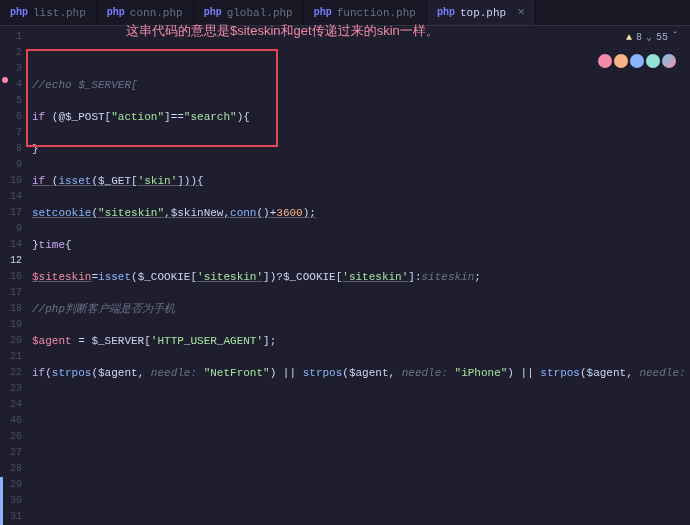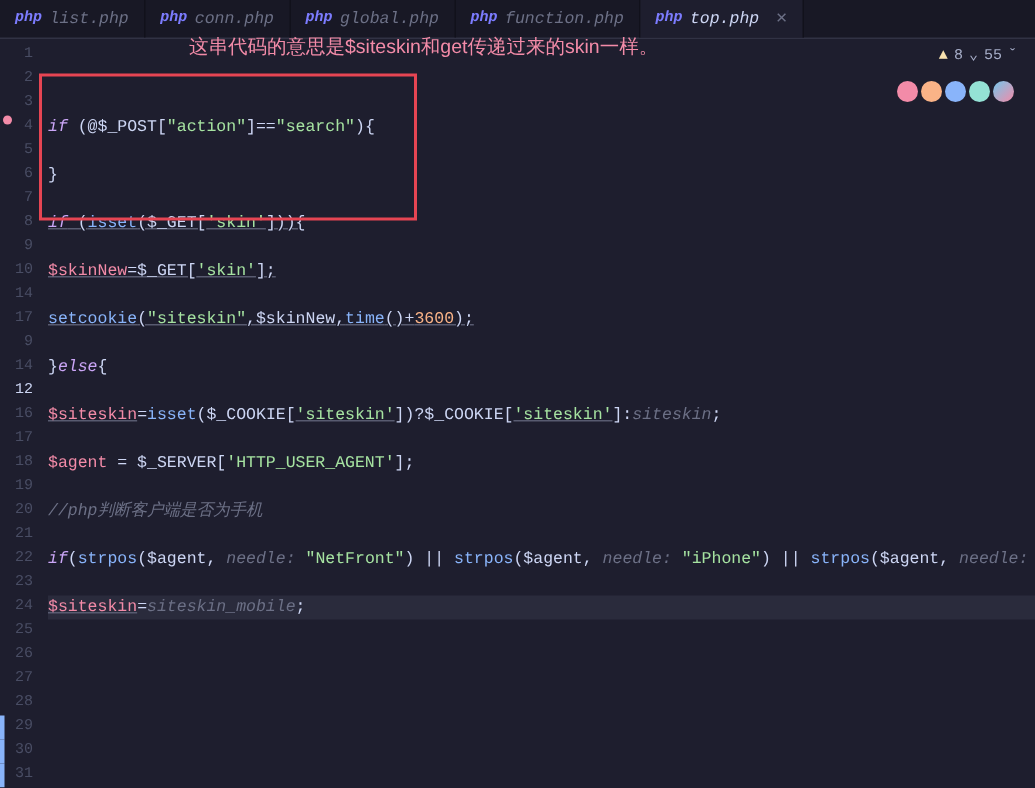--- a/index.html
+++ b/index.html
@@ -1,30 +1,30 @@
 <!DOCTYPE html>
 <html><head>
 <meta charset="utf-8">
 <style>
 * { margin: 0; padding: 0; box-sizing: border-box; }
 body { width: 690px; height: 525px; background: #1e1e2e; font-family: Consolas, 'Courier New', monospace; font-size: 11px; overflow: hidden; position: relative; }
 .tabs { display: flex; background: #181825; height: 26px; border-bottom: 1px solid #313244; }
-.tab { display: flex; align-items: center; padding: 0 10px; color: #6c7086; cursor: pointer; border-right: 1px solid #11111b; gap: 5px; font-size: 11px; font-style: italic; }
+.tab { display: flex; align-items: center; padding: 0 10px; color: #6c7086; cursor: pointer; border-right: 1px solid #11111b; gap: 5px; font-size: 11px; }
 .tab.active { background: #1e1e2e; color: #cdd6f4; }
 .tab-icon { color: #7c7cff; font-size: 10px; font-weight: bold; }
 .tab-close { margin-left: 6px; color: #6c7086; font-size: 13px; }
 .editor { display: flex; height: calc(100% - 26px); position: relative; }
 .gutter { width: 28px; background: #1e1e2e; text-align: right; padding-right: 6px; color: #494d64; user-select: none; line-height: 16px; padding-top: 3px; }
 .gutter div { height: 16px; font-size: 10px; }
 .gutter .current { color: #cdd6f4; }
 .code { flex: 1; line-height: 16px; white-space: pre; color: #cdd6f4; position: relative; padding-top: 3px; padding-left: 4px; overflow: hidden; }
 .code .line { height: 16px; }
 .code .current-line { background: #2a2b3c; }
 .c-comment { color: #6c7086; font-style: italic; }
-.c-keyword { color: #cba6f7; font-style: italic; }
+.c-keyword { color: #cba6f7; }
 .c-string { color: #a6e3a1; }
 .c-var { color: #f38ba8; }
 .c-func { color: #89b4fa; }
 .c-underline { text-decoration: underline; text-decoration-color: #585b70; }
 .c-param { color: #6c7086; font-style: italic; }
 .c-num { color: #fab387; }
 .redbox { position: absolute; border: 2px solid #e64553; pointer-events: none; left: 26px; top: 49px; width: 252px; height: 98px; z-index: 5; }
 .annotation { position: absolute; top: 22px; left: 126px; color: #f38ba8; font-size: 13px; z-index: 6; font-family: "Microsoft YaHei", sans-serif; }
 .topright { position: absolute; top: 31px; right: 12px; display: flex; align-items: center; gap: 4px; font-size: 10px; }
 .warn-icon { color: #f9e2af; }
@@ -104,41 +104,40 @@
       <div class="current">12</div>
       <div>16</div>
       <div>17</div>
       <div>18</div>
       <div>19</div>
       <div>20</div>
       <div>21</div>
       <div>22</div>
       <div>23</div>
       <div>24</div>
-      <div>25</div>
+      <div>46</div>
       <div>26</div>
       <div>27</div>
       <div>28</div>
       <div style="position:relative"><span class="bluebar"></span>29</div>
       <div style="position:relative"><span class="bluebar"></span>30</div>
       <div style="position:relative"><span class="bluebar"></span>31</div>
   </div>
   <div class="code">
 <div class="line"></div>
+<div class="line"><span class="c-comment">//echo $_SERVER[</span></div>
 <div class="line"><span class="c-keyword">if</span><span> (@$_POST[</span><span class="c-string">"action"</span><span>]==</span><span class="c-string">"search"</span><span>){</span></div>
 <div class="line">}</div>
 <div class="line"><span class="c-keyword c-underline">if</span><span class="c-underline"> (</span><span class="c-func c-underline">isset</span><span class="c-underline">($_GET[</span><span class="c-string c-underline">'skin'</span><span class="c-underline">])){</span></div>
-<div class="line"><span class="c-var c-underline">$skinNew</span><span class="c-underline">=$_GET[</span><span class="c-string c-underline">'skin'</span><span class="c-underline">];</span></div>
-<div class="line"><span class="c-func c-underline">setcookie</span><span class="c-underline">(</span><span class="c-string c-underline">"siteskin"</span><span class="c-underline">,$skinNew,</span><span class="c-func c-underline">time</span><span class="c-underline">()+</span><span class="c-num c-underline">3600</span><span class="c-underline">);</span></div>
-<div class="line">}<span class="c-keyword">else</span>{</div>
+<div class="line"><span class="c-func c-underline">setcookie</span><span class="c-underline">(</span><span class="c-string c-underline">"siteskin"</span><span class="c-underline">,$skinNew,</span><span class="c-func c-underline">conn</span><span class="c-underline">()+</span><span class="c-num c-underline">3600</span><span class="c-underline">);</span></div>
+<div class="line">}<span class="c-keyword">time</span>{</div>
 <div class="line"><span class="c-var c-underline">$siteskin</span><span>=</span><span class="c-func">isset</span><span>($_COOKIE[</span><span class="c-string c-underline">'siteskin'</span><span>])?$_COOKIE[</span><span class="c-string c-underline">'siteskin'</span><span>]:</span><span class="c-param">siteskin</span><span>;</span></div>
+<div class="line"><span class="c-comment">//php判断客户端是否为手机</span></div>
 <div class="line"><span class="c-var">$agent</span><span> = $_SERVER[</span><span class="c-string">'HTTP_USER_AGENT'</span><span>];</span></div>
-<div class="line"><span class="c-comment">//php判断客户端是否为手机</span></div>
 <div class="line"><span class="c-keyword">if</span><span>(</span><span class="c-func">strpos</span><span>($agent, </span><span class="c-param">needle: </span><span class="c-string">"NetFront"</span><span>) || </span><span class="c-func">strpos</span><span>($agent, </span><span class="c-param">needle: </span><span class="c-string">"iPhone"</span><span>) || </span><span class="c-func">strpos</span><span>($agent, </span><span class="c-param">needle: </span></div>
-<div class="line current-line"><span class="c-var c-underline">$siteskin</span><span>=</span><span class="c-param">siteskin_mobile</span><span>;</span></div>
 
 
 
 
 
 
 
 
 
 

